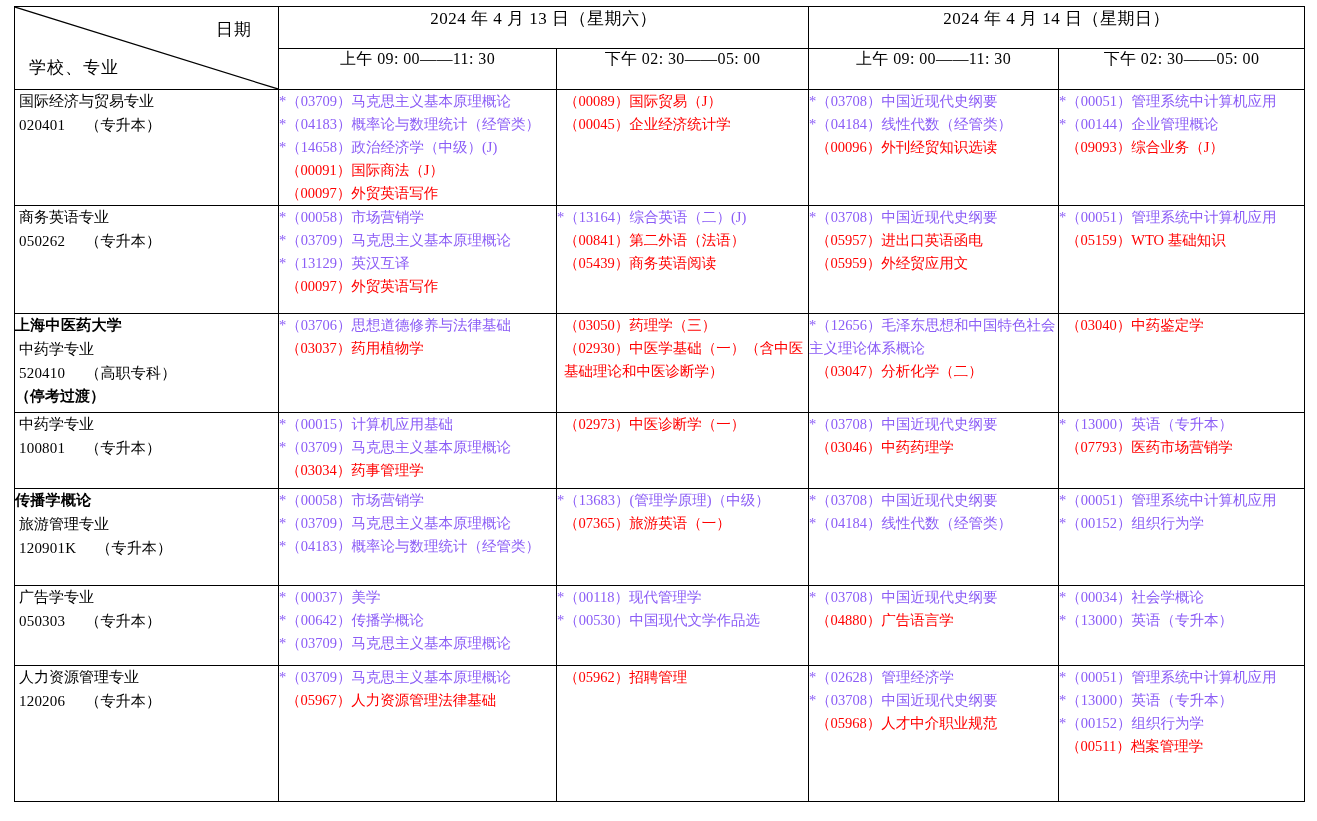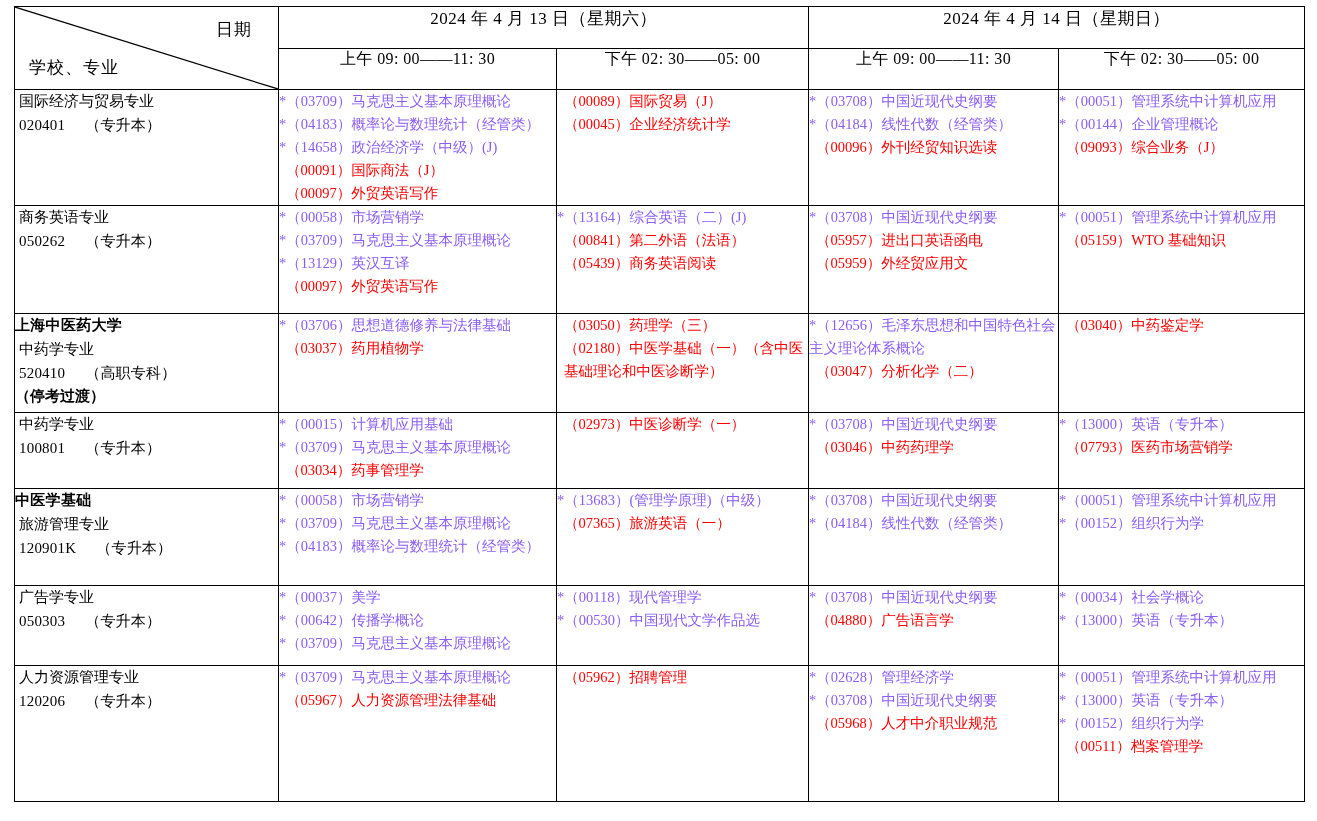--- a/index.html
+++ b/index.html
@@ -211,21 +211,21 @@
             <div class="major-name">中药学专业</div>
             <div class="major-code"><span>520410</span><span class="code-gap"></span><span>（高职专科）</span></div>
             <div class="major-note">（停考过渡）</div>
           </td>
           <td class="subj-cell">
             <span class="subj black">*（03706）思想道德修养与法律基础</span>
             <span class="subj red">（03037）药用植物学</span>
           </td>
           <td class="subj-cell">
             <span class="subj red">（03050）药理学（三）</span>
-            <span class="subj red">（02180）中医学基础（一）（含中医基础理论和中医诊断学）</span>
+            <span class="subj red">（02930）中医学基础（一）（含中医基础理论和中医诊断学）</span>
           </td>
           <td class="subj-cell">
             <span class="subj black">*（12656）毛泽东思想和中国特色社会主义理论体系概论</span>
             <span class="subj red">（03047）分析化学（二）</span>
           </td>
           <td class="subj-cell">
             <span class="subj red">（03040）中药鉴定学</span>
           </td>
         </tr>
         <tr style="height: 76px;">
@@ -245,21 +245,21 @@
             <span class="subj black">*（03708）中国近现代史纲要</span>
             <span class="subj red">（03046）中药药理学</span>
           </td>
           <td class="subj-cell">
             <span class="subj black">*（13000）英语（专升本）</span>
             <span class="subj red">（07793）医药市场营销学</span>
           </td>
         </tr>
         <tr style="height: 97px;">
           <td class="major-cell">
-            <div class="school-name">中医学基础</div>
+            <div class="school-name">传播学概论</div>
             <div class="major-name">旅游管理专业</div>
             <div class="major-code"><span>120901K</span><span class="code-gap"></span><span>（专升本）</span></div>
           </td>
           <td class="subj-cell">
             <span class="subj black">*（00058）市场营销学</span>
             <span class="subj black">*（03709）马克思主义基本原理概论</span>
             <span class="subj black">*（04183）概率论与数理统计（经管类）</span>
           </td>
           <td class="subj-cell">
             <span class="subj black">*（13683）(管理学原理)（中级）</span>

